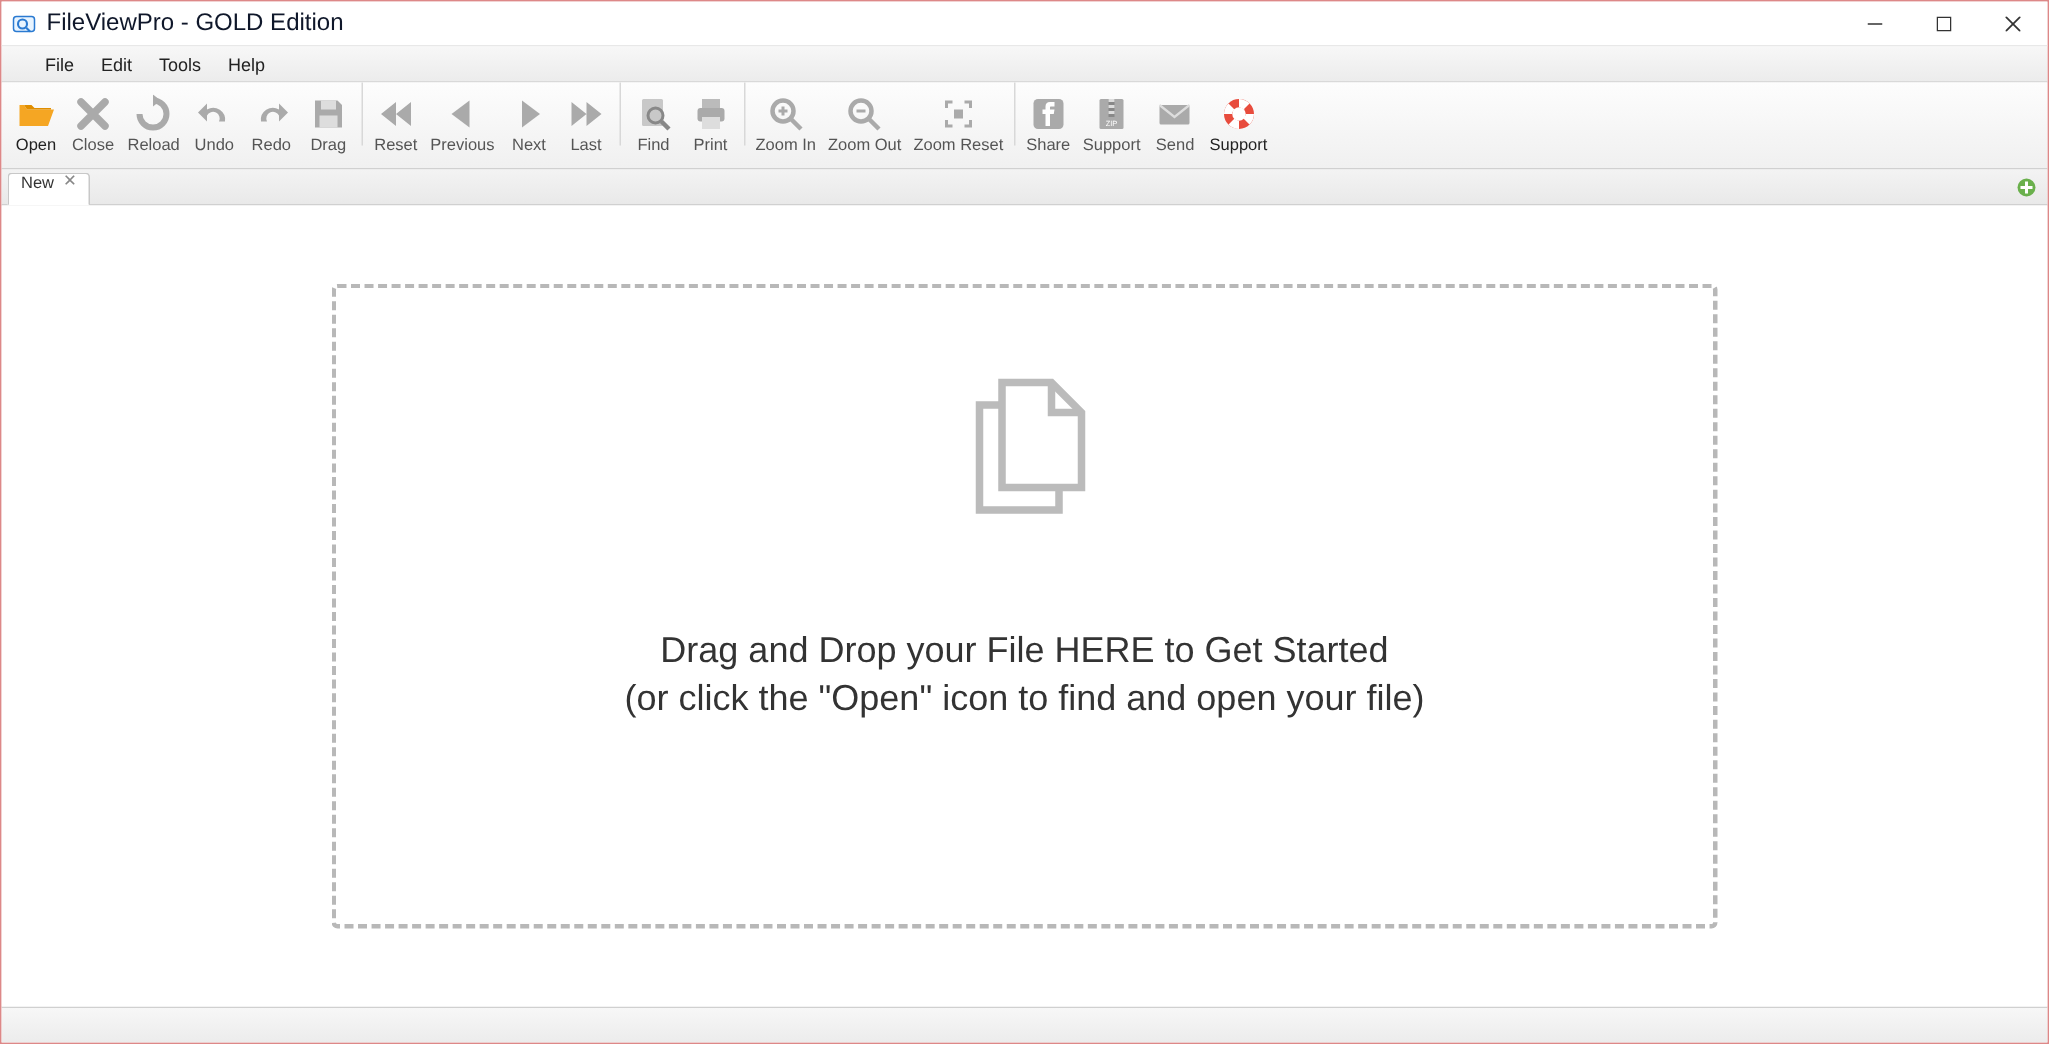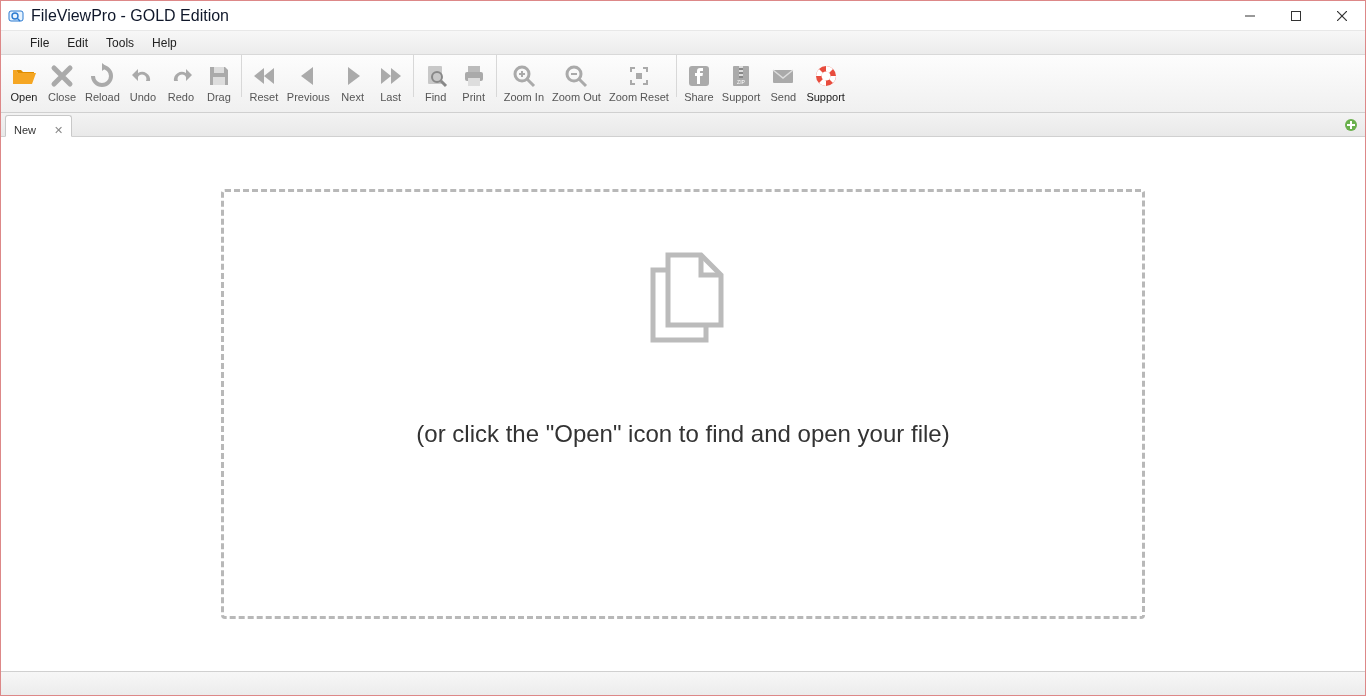--- a/index.html
+++ b/index.html
@@ -76,23 +76,23 @@
   padding: 0 4px;
   position: relative;
 }
 .tab {
   height: 22px;
   background: #fff;
   border: 1px solid #c8c8c8;
   border-bottom: 1px solid #fff;
   border-radius: 3px 3px 0 0;
   display: flex;
-  align-items: flex-end;
+  align-items: flex-start;
   padding: 0 8px;
-  gap: 18px;
+  gap: 6px;
   font-size: 11px;
   color: #333;
   margin-bottom: -1px;
 }
 .tab .tab-close { color:#888; font-size:11px; line-height:1; }
 .tabstrip .add-tab {
   position: absolute;
   right: 6px;
   top: 4px;
   width: 16px; height: 16px;
@@ -393,17 +393,18 @@
 
 <div class="content">
   <div class="dropzone">
     <div class="doc-ico">
       <svg width="110" height="110" viewBox="0 0 110 110">
         <path d="M25 30 L25 100 L78 100 L78 30 Z" fill="none" stroke="#bbb" stroke-width="5"></path>
         <path d="M40 15 L40 85 L93 85 L93 35 L73 15 Z" fill="#fff" stroke="#bbb" stroke-width="5"></path>
         <path d="M73 15 L73 35 L93 35" fill="none" stroke="#bbb" stroke-width="5"></path>
       </svg>
     </div>
+    <div class="line1">Drag and Drop your File HERE to Get Started</div>
     <div class="line2">(or click the "Open" icon to find and open your file)</div>
   </div>
 </div>
 
 <div class="statusbar"></div>
 
 </body></html>

